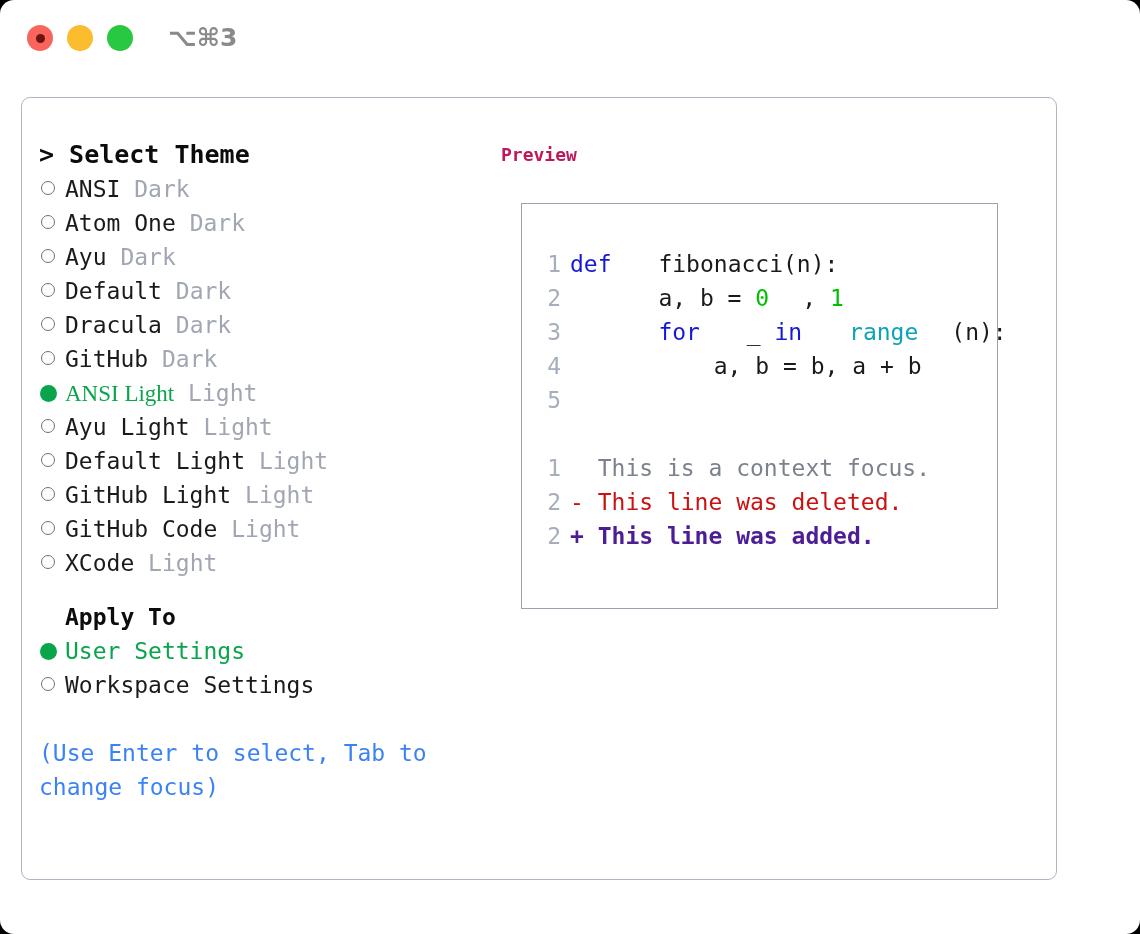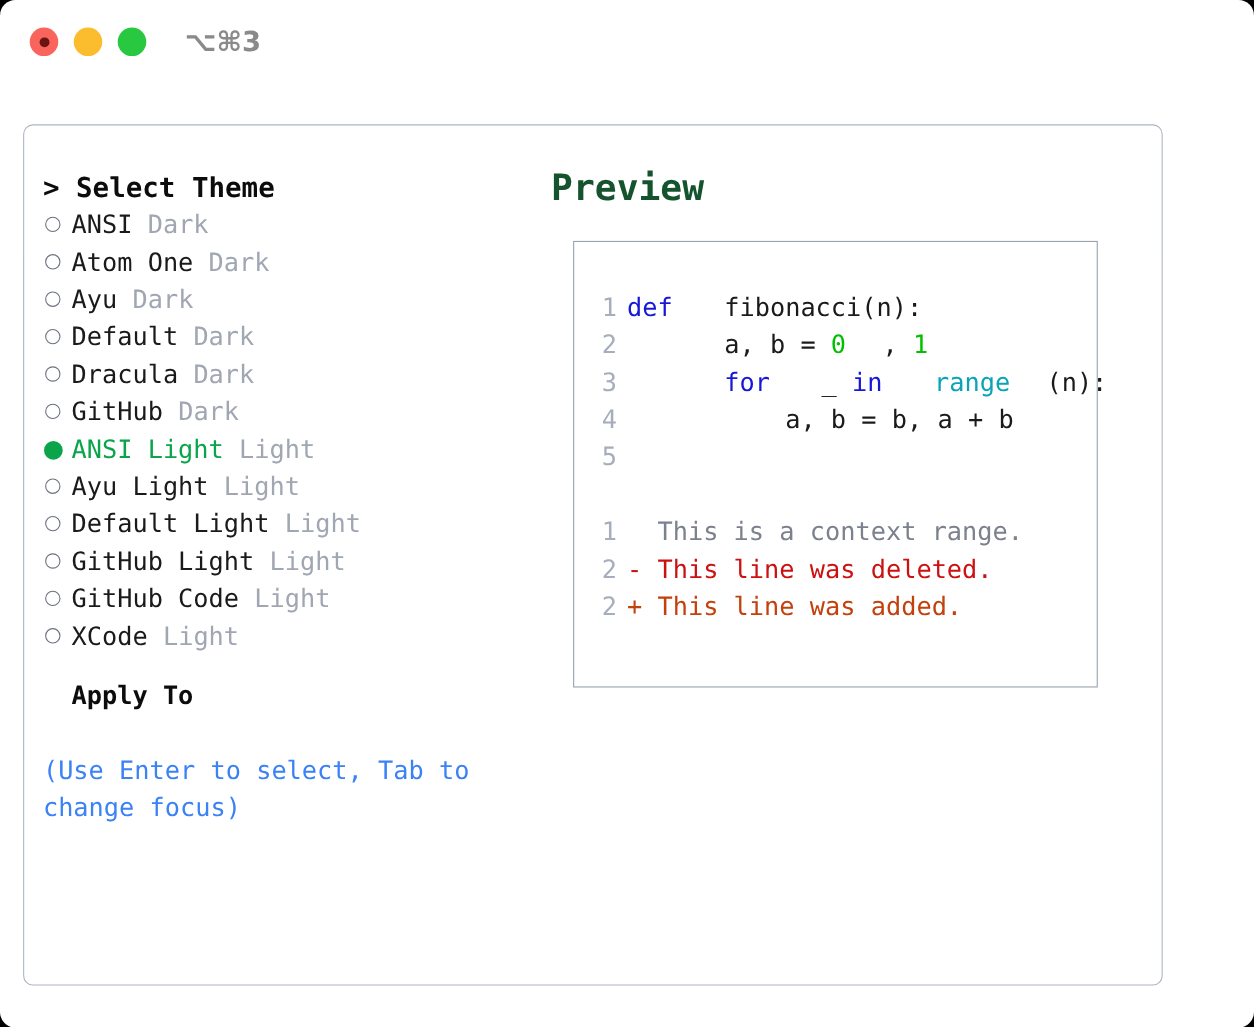--- a/index.html
+++ b/index.html
@@ -67,21 +67,21 @@
     letter-spacing: 0px;
     color: #8a8a8a;
     font-family: "DejaVu Sans", "Liberation Sans", sans-serif;
     white-space: pre;
   }
 
   
   #panel {
     position: absolute;
     left: 21px;
-    top: 113px;
+    top: 97px;
     width: 1036px;
     height: 783px;
     border: 1.6px solid #aeb6c2;
     border-radius: 9px;
     box-sizing: border-box;
     background: #ffffff;
   }
 
   
   #left-col {
@@ -168,23 +168,23 @@
     font-size: 23px;
     color: #3b82f6;
     line-height: 34px;
     width: 415px;
     white-space: pre-wrap;
     word-break: normal;
   }
 
   
   #preview-title {
-    font-size: 33px;
+    font-size: 18px;
     font-weight: 700;
-    color: #14532d;
+    color: #be185d;
     line-height: 34px;
     white-space: pre;
   }
   #preview-box {
     position: absolute;
     left: 20px;
     top: 65px;
     width: 477px;
     height: 406px;
     border: 1.8px solid #98a2b1;
@@ -213,21 +213,21 @@
     padding-right: 9px;
     box-sizing: content-box;
   }
   .ctext { color: #1a1a1a; white-space: pre; }
   .tok-kw   { color: #1717d6; }
   .tok-fn   { color: #0aa3b8; }
   .tok-num  { color: #00c000; }
   .tok-plain{ color: #1a1a1a; margin-left: 33px; }
   .diff-ctx { color: #7b818d; }
   .diff-del { color: #cc1111; }
-  .diff-add { color: #c2410c; }
+  .diff-add { color: #4c1d95; font-weight: bold; }
   .blank-line { height: 34px; }
 </style>
 </head>
 <body>
 
 <div id="window">
 
   <div id="titlebar">
     <div class="traffic-lights">
       <div class="dot" style="background: rgb(249, 101, 92);">
@@ -245,53 +245,57 @@
 
       <div class="section-title">&gt; Select Theme</div>
 
       <div id="theme-list">
           <div class="opt-row"><span class="marker"><span class="ring"></span></span><span class="opt-name">ANSI</span><span class="opt-kind"> </span><span class="opt-kind">Dark</span></div>
           <div class="opt-row"><span class="marker"><span class="ring"></span></span><span class="opt-name">Atom One</span><span class="opt-kind"> </span><span class="opt-kind">Dark</span></div>
           <div class="opt-row"><span class="marker"><span class="ring"></span></span><span class="opt-name">Ayu</span><span class="opt-kind"> </span><span class="opt-kind">Dark</span></div>
           <div class="opt-row"><span class="marker"><span class="ring"></span></span><span class="opt-name">Default</span><span class="opt-kind"> </span><span class="opt-kind">Dark</span></div>
           <div class="opt-row"><span class="marker"><span class="ring"></span></span><span class="opt-name">Dracula</span><span class="opt-kind"> </span><span class="opt-kind">Dark</span></div>
           <div class="opt-row"><span class="marker"><span class="ring"></span></span><span class="opt-name">GitHub</span><span class="opt-kind"> </span><span class="opt-kind">Dark</span></div>
-          <div class="opt-row selected"><span class="marker"><span class="filled" style="background: rgb(10, 165, 75);"></span></span><span class="opt-name" style="color: rgb(10, 165, 75);">ANSI Light</span><span class="opt-kind"> </span><span class="opt-kind">Light</span></div>
+          <div class="opt-row selected"><span class="marker"><span class="filled" style="background: rgb(10, 165, 75);"></span></span><span class="opt-name" style="color: rgb(10, 165, 75); font-family: Liberation Serif, serif;">ANSI Light</span><span class="opt-kind"> </span><span class="opt-kind">Light</span></div>
           <div class="opt-row"><span class="marker"><span class="ring"></span></span><span class="opt-name">Ayu Light</span><span class="opt-kind"> </span><span class="opt-kind">Light</span></div>
           <div class="opt-row"><span class="marker"><span class="ring"></span></span><span class="opt-name">Default Light</span><span class="opt-kind"> </span><span class="opt-kind">Light</span></div>
           <div class="opt-row"><span class="marker"><span class="ring"></span></span><span class="opt-name">GitHub Light</span><span class="opt-kind"> </span><span class="opt-kind">Light</span></div>
           <div class="opt-row"><span class="marker"><span class="ring"></span></span><span class="opt-name">GitHub Code</span><span class="opt-kind"> </span><span class="opt-kind">Light</span></div>
           <div class="opt-row"><span class="marker"><span class="ring"></span></span><span class="opt-name">XCode</span><span class="opt-kind"> </span><span class="opt-kind">Light</span></div>
         </div>
 
       <div class="gap-sm"></div>
 
       <div class="subhead">Apply To</div>
 
+      <div id="apply-list">
+          <div class="opt-row selected"><span class="marker"><span class="filled" style="background: rgb(10, 165, 75);"></span></span><span class="opt-name" style="color: rgb(10, 165, 75);">User Settings</span></div>
+          <div class="opt-row"><span class="marker"><span class="ring"></span></span><span class="opt-name">Workspace Settings</span></div>
+        </div>
 
       <div class="gap-md"></div>
 
       <div id="hint">(Use Enter to select, Tab to change focus)</div>
     </div>
 
     <div id="right-col">
       <div id="preview-title">Preview</div>
 
       <div id="preview-box">
         <div id="code-area">
           <div id="code-lines">
               <div class="code-line"><span class="lnum">1</span><span class="ctext"><span class="tok-kw">def </span><span class="tok-plain">fibonacci(n):</span></span></div>
               <div class="code-line"><span class="lnum">2</span><span class="ctext"><span class="tok-plain">    a, b = </span><span class="tok-num">0</span><span class="tok-plain">, </span><span class="tok-num">1</span></span></div>
               <div class="code-line"><span class="lnum">3</span><span class="ctext"><span class="tok-plain">    </span><span class="tok-kw">for</span><span class="tok-plain"> _ </span><span class="tok-kw">in</span><span class="tok-plain"> </span><span class="tok-fn">range</span><span class="tok-plain">(n):</span></span></div>
               <div class="code-line"><span class="lnum">4</span><span class="ctext"><span class="tok-plain">        a, b = b, a + b</span></span></div>
               <div class="code-line"><span class="lnum">5</span></div>
             </div>
           <div class="blank-line"></div>
           <div id="diff-lines">
-              <div class="code-line"><span class="lnum">1</span><span class="ctext diff-ctx">  This is a context range.</span></div>
+              <div class="code-line"><span class="lnum">1</span><span class="ctext diff-ctx">  This is a context focus.</span></div>
               <div class="code-line"><span class="lnum">2</span><span class="ctext diff-del">- This line was deleted.</span></div>
               <div class="code-line"><span class="lnum">2</span><span class="ctext diff-add">+ This line was added.</span></div>
             </div>
         </div>
       </div>
     </div>
 
   </div>
 </div>
 

